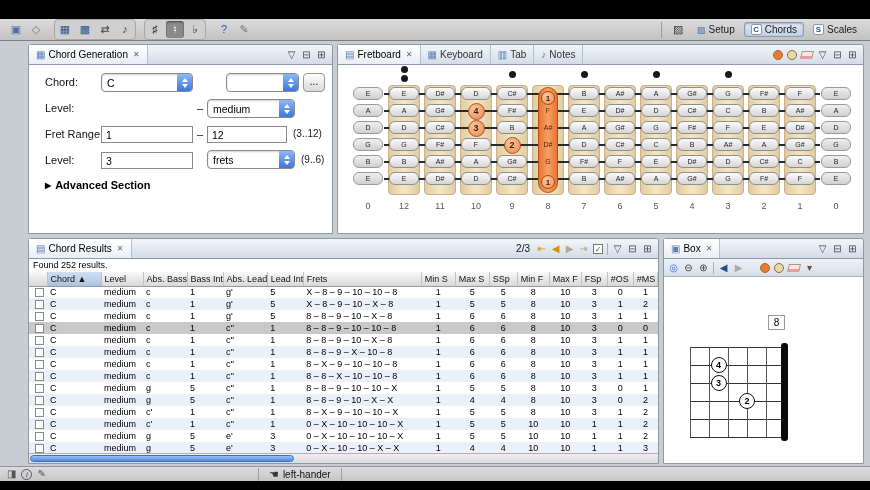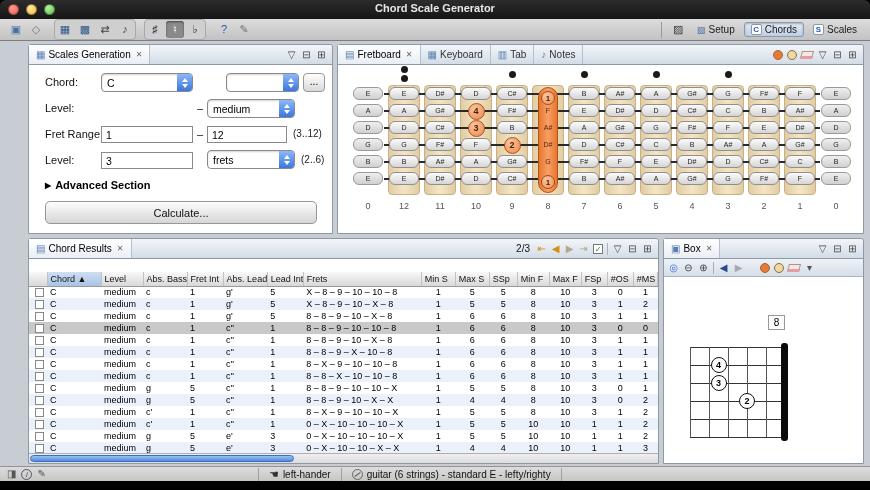--- a/index.html
+++ b/index.html
@@ -114,26 +114,20 @@
   .sb-item:last-child { border-right:1px solid #a0a0a0; }
   .hand-icon { font-size:11px; color:#333; }
   .t-guitar { width:11px; height:11px; min-width:11px; border-radius:50%; border:1px solid #666; position:relative; }
   .t-guitar::after { content:""; position:absolute; left:1px; top:4px; width:7px; height:1px; background:#666; transform:rotate(-35deg); }
 </style>
 </head>
 <body>
 
 <div class="win">
 
-  <div class="titlebar">
-    <div class="tl tl-red"></div>
-    <div class="tl tl-yel"></div>
-    <div class="tl tl-grn"></div>
-    <div class="title">Chord Scale Generator</div>
-  </div>
 
   <div class="toolbar">
     <div id="tb-left" style="display:flex;align-items:center;">
         <div class="tb-group">
           <div class="tb-icon" style="color: rgb(74, 111, 165);">▣</div>
           <div class="tb-icon" style="color: rgb(119, 119, 119);">◇</div>
         </div>
         <div class="tb-group boxed">
           <div class="tb-icon" style="color: rgb(51, 85, 136);">▦</div>
           <div class="tb-icon" style="color: rgb(51, 85, 136);">▩</div>
@@ -170,21 +164,21 @@
     </div>
   </div>
 
   <div class="desk">
 
     <div class="panel panel-cg">
       <div class="tabbar">
         <div class="tabs" id="cg-tabs">
             <div class="tab active">
               <div class="tab-icon">▦</div>
-              <div>Scales Generation</div>
+              <div>Chord Generation</div>
               <div class="tab-close">✕</div>
             </div>
           </div>
         <div class="panel-actions" id="cg-actions">
             <div class="pa-icon">▽</div>
             <div class="pa-icon">⊟</div>
             <div class="pa-icon">⊞</div>
           </div>
       </div>
       <div class="content">
@@ -223,28 +217,27 @@
 
         <div class="lbl" style="left:16px;top:89px;">Level:</div>
         <input class="txt" style="left: 72px; top: 87px; width: 92px;" readonly="" value="3">
         <div class="combo" style="left:178px;top:85px;width:88px;">
           <div class="combo-text">frets</div>
           <div class="combo-step">
               <div class="arr-up"></div>
               <div class="arr-dn"></div>
             </div>
         </div>
-        <div class="hint" style="left:272px;top:89px;">(2..6)</div>
+        <div class="hint" style="left:272px;top:89px;">(9..6)</div>
 
         <div class="adv-row" style="left:16px;top:114px;">
           <span class="adv-twistie">▶</span>
           <span>Advanced Section</span>
         </div>
 
-        <button class="calc-btn" style="left:16px;top:136px;width:272px;">Calculate...</button>
       </div>
     </div>
 
     <div class="panel panel-fb">
       <div class="tabbar">
         <div class="tabs" id="fb-tabs">
             <div class="tab active">
               <div class="tab-icon">▤</div>
               <div>Fretboard</div>
               <div class="tab-close">✕</div>
@@ -421,20 +414,21 @@
           <span id="res-actions" style="display:flex;align-items:center;gap:4px;">
               <div class="pa-icon t-check">✓</div>
               <div class="pa-icon t-sep"></div>
               <div class="pa-icon">▽</div>
               <div class="pa-icon">⊟</div>
               <div class="pa-icon">⊞</div>
             </span>
         </div>
       </div>
       <div class="content">
+        <div class="found-line">Found 252 results.</div>
         <div class="table-wrap" id="results-table-wrap">
             <table class="results">
               <colgroup>
                 <col style="width: 18px;">
                 <col style="width: 54px;">
                 <col style="width: 42px;">
                 <col style="width: 44px;">
                 <col style="width: 36px;">
                 <col style="width: 44px;">
                 <col style="width: 36px;">
@@ -447,21 +441,21 @@
                 <col style="width: 26px;">
                 <col style="width: 26px;">
                 <col style="width: 24px;">
               </colgroup>
               <thead>
                 <tr>
                   <th></th>
                   <th class="sorted">Chord ▲</th>
                   <th>Level</th>
                   <th>Abs. Bass</th>
-                  <th>Fret Int</th>
+                  <th>Bass Int</th>
                   <th>Abs. Lead</th>
                   <th>Lead Int</th>
                   <th>Frets</th>
                   <th>Min S</th>
                   <th>Max S</th>
                   <th>SSp</th>
                   <th>Min F</th>
                   <th>Max F</th>
                   <th>FSp</th>
                   <th>#OS</th>
@@ -815,20 +809,16 @@
     <div class="sb-icons" id="sb-icons">
         <div class="sb-ic">◨</div>
         <div class="t-circle-i">i</div>
         <div class="sb-ic">✎</div>
       </div>
     <div class="sb-items">
       <div class="sb-item">
         <span class="hand-icon">☚</span>
         <span>left-hander</span>
       </div>
-      <div class="sb-item">
-        <span class="t-guitar"></span>
-        <span>guitar (6 strings) - standard E - lefty/righty</span>
-      </div>
     </div>
   </div>
 
 </div>
 
 </body></html>

